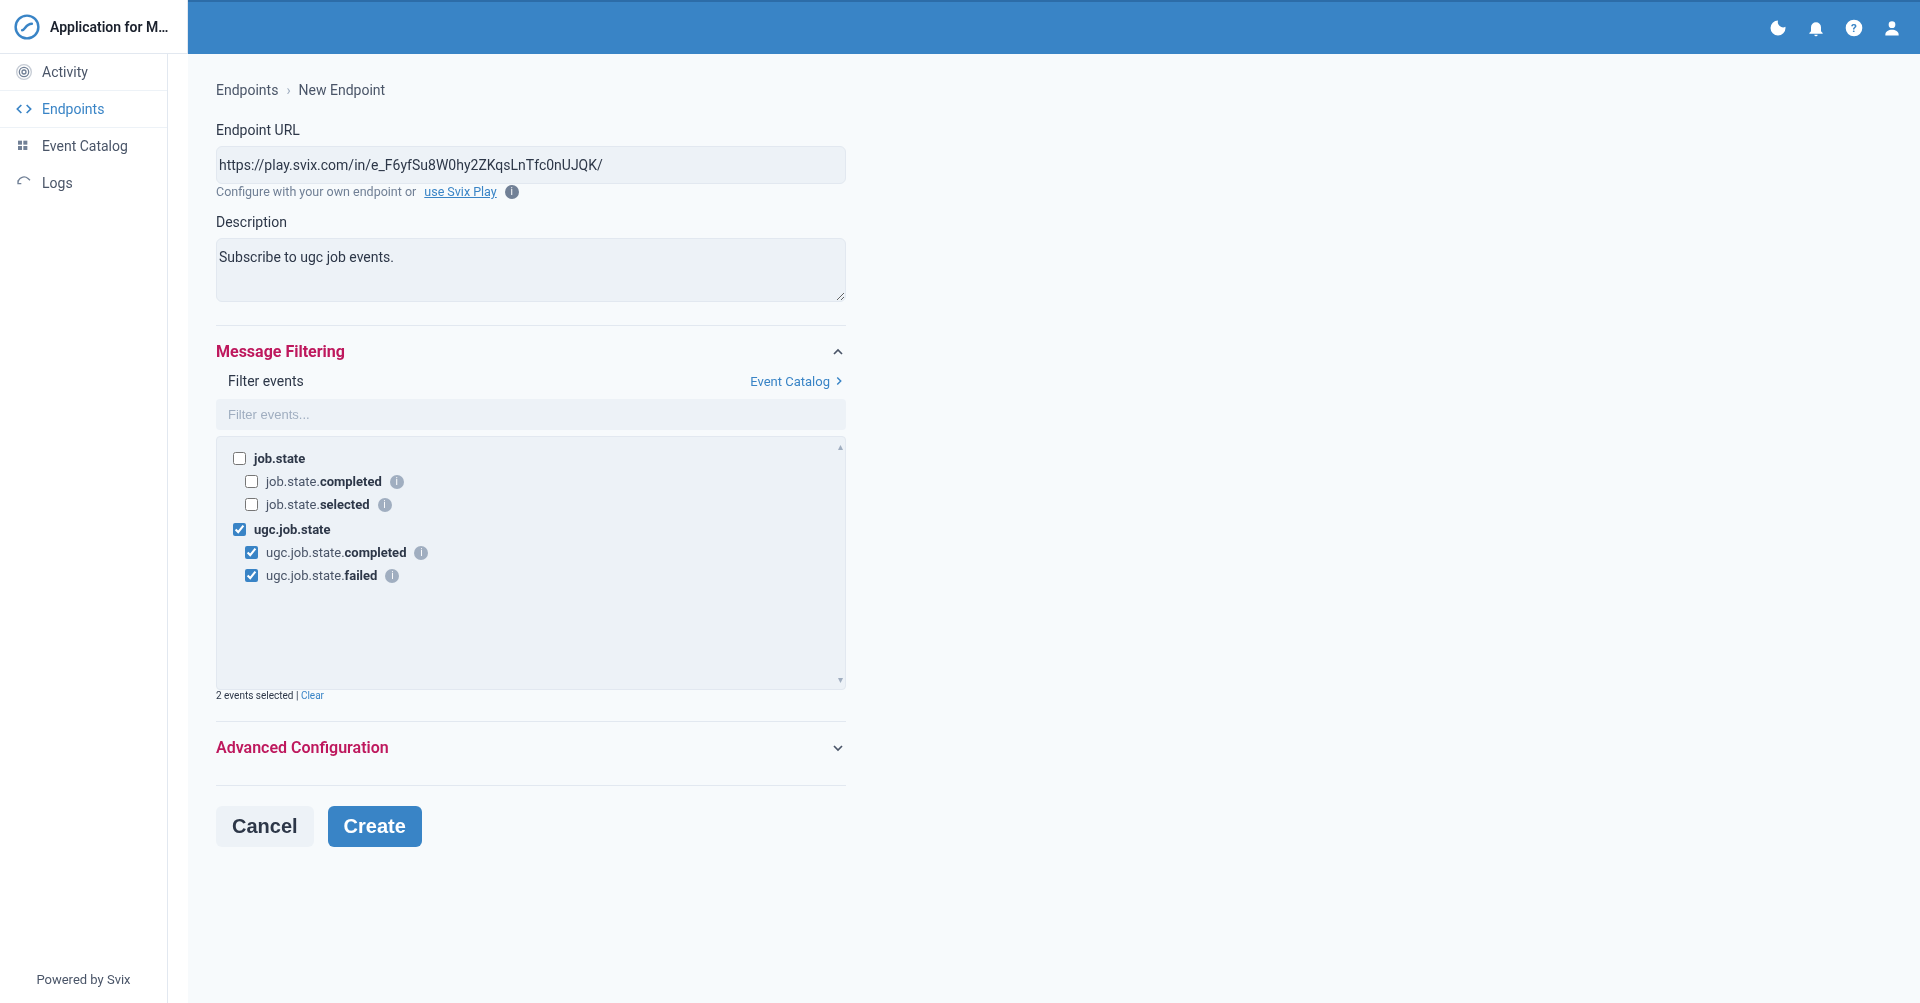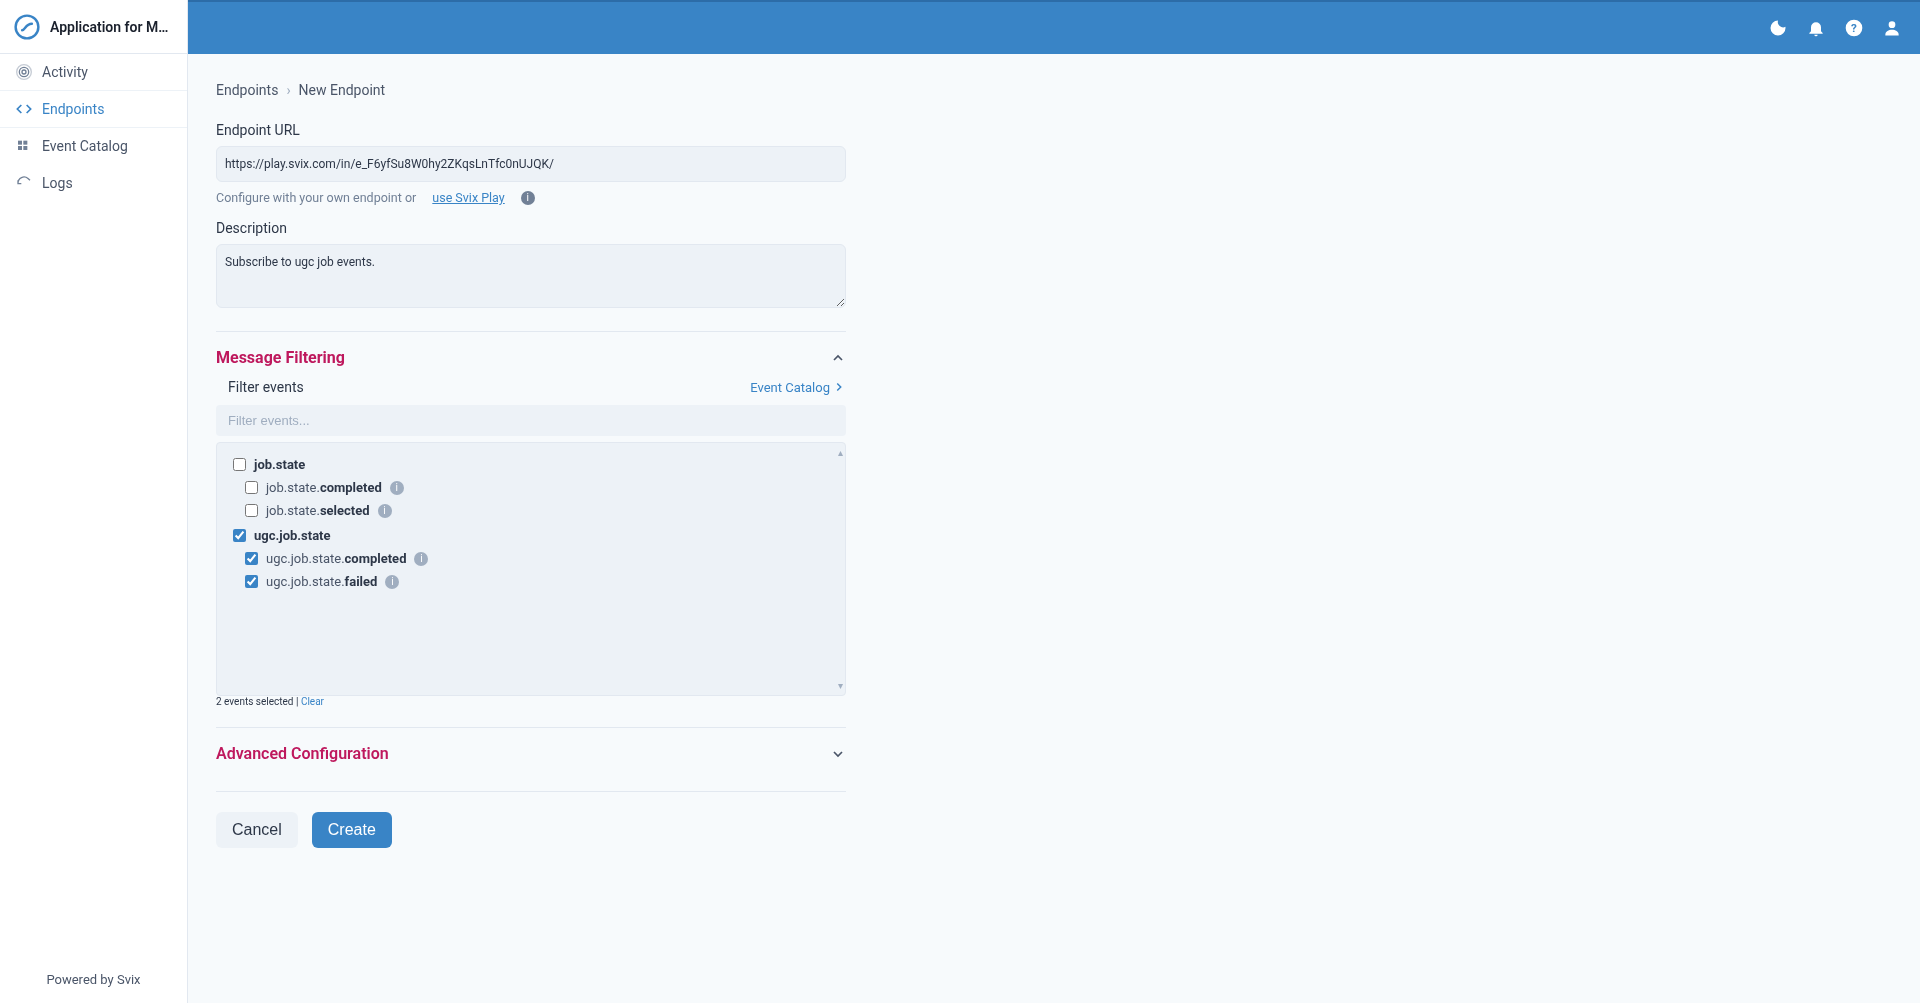--- a/index.html
+++ b/index.html
@@ -6,39 +6,39 @@
 body { font-family: -apple-system, BlinkMacSystemFont, "Segoe UI", Roboto, Helvetica, Arial, sans-serif; font-size: 14px; color: #2d3748; background: #fff; }
 
 .topbar { height: 54px; position: fixed; top: 0; left: 0; right: 0; display: flex; z-index: 10; }
 .topbar-left { width: 188px; background: #fff; display: flex; align-items: center; padding: 0 14px; border-bottom: 1px solid #e2e8f0; border-right: 1px solid #e2e8f0; }
 .logo { width: 26px; height: 26px; margin-right: 10px; flex-shrink: 0; }
 .app-title { font-weight: 600; font-size: 14px; color: #1a202c; white-space: nowrap; overflow: hidden; text-overflow: ellipsis; }
 .topbar-right { flex: 1; background: #3984c6; border-top: 2px solid #2c6ca8; display: flex; align-items: center; justify-content: flex-end; padding-right: 18px; gap: 18px; }
 .topbar-icon { color: #fff; width: 20px; height: 20px; cursor: pointer; display: inline-flex; align-items: center; justify-content: center; }
 
 .shell { display: flex; min-height: 100vh; padding-top: 54px; }
-.sidebar { width: 188px; border-right: 1px solid #e2e8f0; background: #fff; display: flex; flex-direction: column; position: fixed; top: 54px; bottom: 0; left: 0; }
+.sidebar { width: 168px; border-right: 1px solid #e2e8f0; background: #fff; display: flex; flex-direction: column; position: fixed; top: 54px; bottom: 0; left: 0; }
 .nav { list-style: none; }
 .nav-item { display: flex; align-items: center; padding: 10px 16px; color: #4a5568; cursor: pointer; font-size: 14px; gap: 10px; border-bottom: 1px solid transparent; }
 .nav-item.bordered { border-bottom: 1px solid #edf2f7; }
 .nav-item.active { color: #3984c6; }
 .nav-icon { width: 16px; height: 16px; display: inline-flex; align-items: center; justify-content: center; color: #718096; }
 .nav-item.active .nav-icon { color: #3984c6; }
 .footer { margin-top: auto; padding: 16px; font-size: 13px; color: #4a5568; text-align: center; }
 
 .content { margin-left: 188px; flex: 1; background: #f7fafc; padding: 28px; }
 .page { max-width: 630px; }
 
 .breadcrumb { display: flex; align-items: center; gap: 8px; color: #4a5568; font-size: 14px; margin-bottom: 24px; }
 .breadcrumb a { color: #4a5568; text-decoration: none; cursor: pointer; }
 .breadcrumb-sep { color: #a0aec0; }
 
 .field-label { font-size: 14px; color: #2d3748; margin-bottom: 8px; }
-.input { width: 100%; background: #edf2f7; border: 1px solid #e2e8f0; border-radius: 6px; padding: 10px 8px; font-size: 12px; color: #2d3748; font-family: inherit; }
-.helper { font-size: 12.5px; color: #718096; margin-top: 8px; display: flex; align-items: center; gap: 16px; }
+.input { width: 100%; background: #edf2f7; border: 1px solid #e2e8f0; border-radius: 6px; padding: 10px 2px; font-size: 14px; color: #2d3748; font-family: inherit; }
+.helper { font-size: 12.5px; color: #718096; margin-top: 0; display: flex; align-items: center; gap: 8px; }
 .helper a { color: #3984c6; text-decoration: underline; cursor: pointer; }
 .info-dot { width: 14px; height: 14px; border-radius: 50%; background: #718096; color: #fff; font-size: 10px; display: inline-flex; align-items: center; justify-content: center; }
 textarea.input { resize: vertical; height: 64px; }
 
 .section { margin-top: 15px; }
 .hr { border: none; border-top: 1px solid #e2e8f0; margin: 20px 0 0 0; }
 
 .acc-header { display: flex; align-items: center; justify-content: space-between; padding: 16px 0 8px 0; cursor: pointer; }
 .acc-title { font-size: 16px; font-weight: 700; color: #be185d; }
 .chev { width: 16px; height: 16px; color: #4a5568; }
@@ -60,21 +60,21 @@
 .ev-row.parent { }
 .ev-row.child { padding-left: 16px; }
 .ev-row input[type=checkbox] { width: 13px; height: 13px; accent-color: #3984c6; cursor: pointer; }
 .ev-row .strong { font-weight: 700; color: #2d3748; }
 .ev-row .info-dot { background: #a0aec0; }
 
 .selected-row { font-size: 10px; color: #2d3748; }
 .selected-row a { color: #3984c6; cursor: pointer; }
 
 .btnbar { display: flex; gap: 14px; margin-top: 20px; padding-top: 20px; border-top: 1px solid #e2e8f0; }
-.btn { border: none; border-radius: 6px; padding: 9px 16px; font-size: 16px; font-weight: 400; cursor: pointer; }
+.btn { border: none; border-radius: 6px; padding: 9px 16px; font-size: 20px; font-weight: 700; cursor: pointer; }
 .btn-secondary { background: #edf2f7; color: #2d3748; }
 .btn-primary { background: #3984c6; color: #fff; }
 </style>
 </head>
 <body>
 
 <div class="topbar">
   <div class="topbar-left">
     <span class="logo">
       <svg viewBox="0 0 32 32" width="26" height="26">

